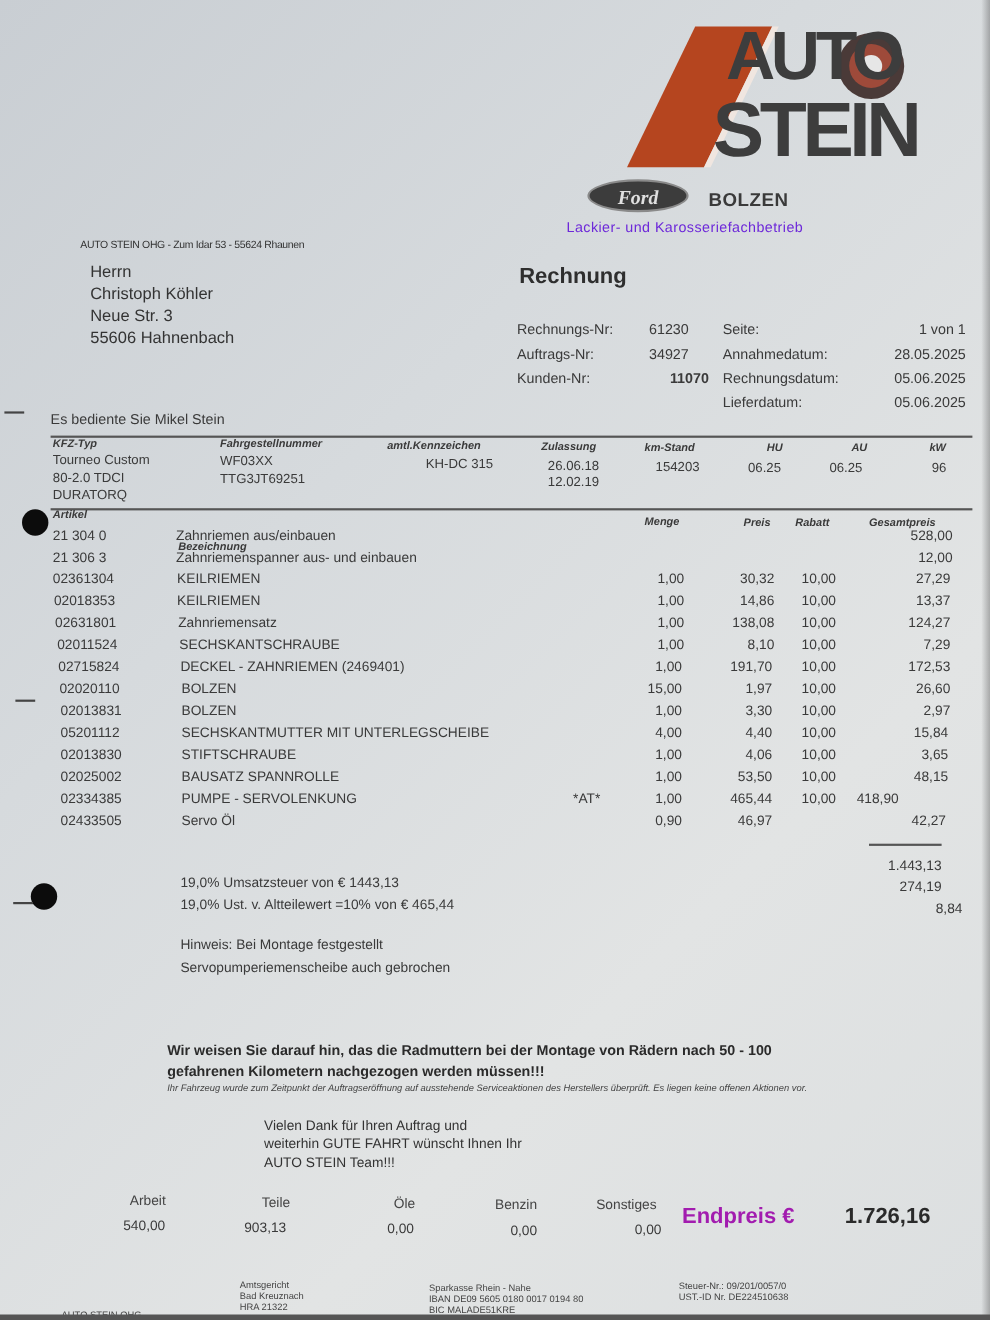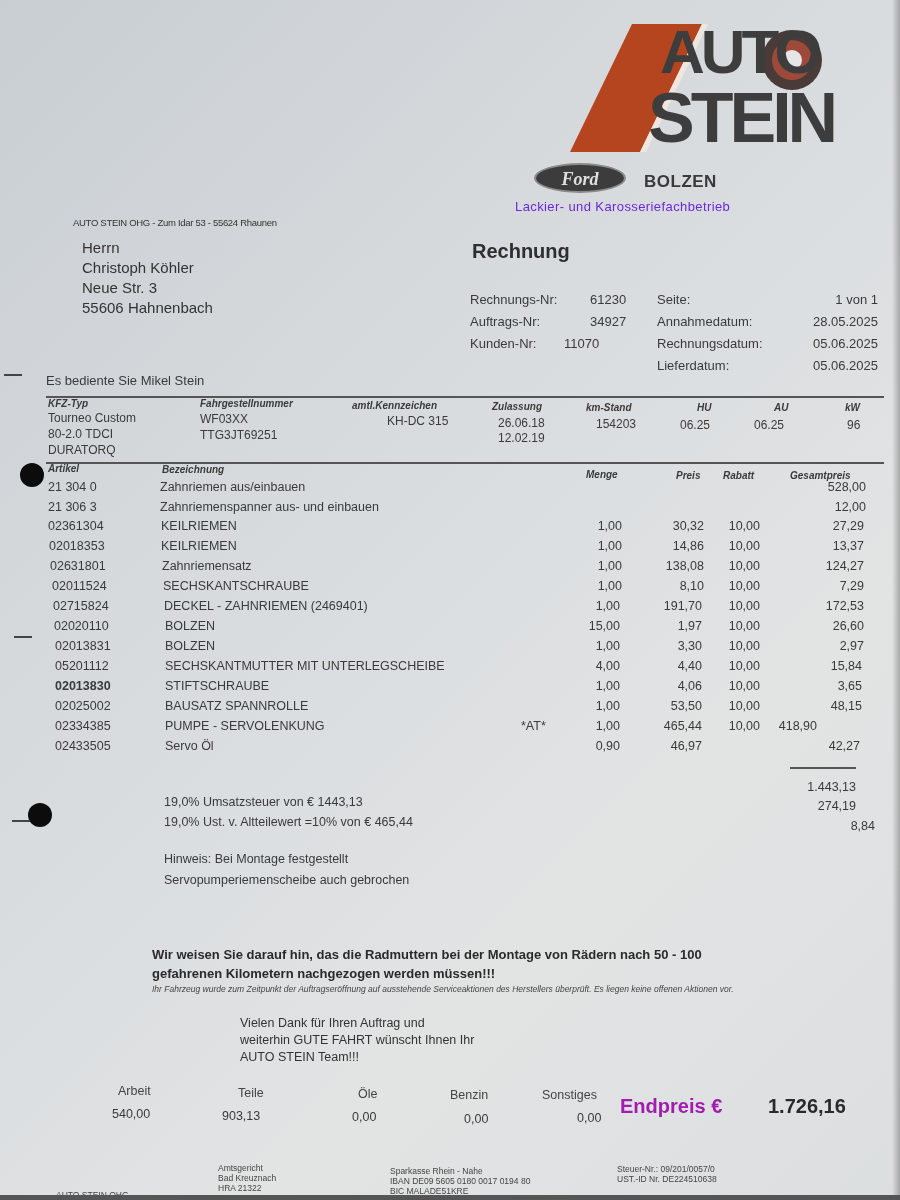--- a/index.html
+++ b/index.html
@@ -64,21 +64,21 @@
   <div>55606 Hahnenbach</div>
 </div>
 
 <div class="abs title">Rechnung</div>
 
 <div class="abs meta" style="left:470px; top:292px;">Rechnungs-Nr:</div>
 <div class="abs meta" style="left:590px; top:292px;">61230</div>
 <div class="abs meta" style="left:470px; top:314px;">Auftrags-Nr:</div>
 <div class="abs meta" style="left:590px; top:314px;">34927</div>
 <div class="abs meta" style="left:470px; top:336px;">Kunden-Nr:</div>
-<div class="abs meta" style="left:564px; top:336px;">11070</div>
+<div class="abs meta" style="left:609px; top:336px;font-weight:bold;">11070</div>
 
 <div class="abs meta" style="left:657px; top:292px;">Seite:</div>
 <div class="abs meta r" style="left:770px; top:292px; width:108px;">1 von 1</div>
 <div class="abs meta" style="left:657px; top:314px;">Annahmedatum:</div>
 <div class="abs meta r" style="left:770px; top:314px; width:108px;">28.05.2025</div>
 <div class="abs meta" style="left:657px; top:336px;">Rechnungsdatum:</div>
 <div class="abs meta r" style="left:770px; top:336px; width:108px;">05.06.2025</div>
 <div class="abs meta" style="left:657px; top:358px;">Lieferdatum:</div>
 <div class="abs meta r" style="left:770px; top:358px; width:108px;">05.06.2025</div>
 
@@ -109,21 +109,21 @@
 <div class="cell" style="left:498px; top:416px; font-size:12px;">26.06.18</div>
 <div class="cell" style="left:498px; top:431px; font-size:12px;">12.02.19</div>
 <div class="cell" style="left:596px; top:417px; font-size:12px;">154203</div>
 <div class="cell" style="left:680px; top:418px; font-size:12px;">06.25</div>
 <div class="cell" style="left:754px; top:418px; font-size:12px;">06.25</div>
 <div class="cell" style="left:847px; top:418px; font-size:12px;">96</div>
 
 <div class="hline" style="left:46px; top:462px; width:838px;"></div>
 
 <div class="hdr" style="left:48px; top:463px;">Artikel</div>
-<div class="hdr" style="left:162px; top:464px;">Bezeichnung</div>
+<div class="hdr" style="left:162px; top:492px;">Bezeichnung</div>
 <div class="hdr" style="left:586px; top:469px;">Menge</div>
 <div class="hdr" style="left:676px; top:470px;">Preis</div>
 <div class="hdr" style="left:723px; top:470px;">Rabatt</div>
 <div class="hdr" style="left:790px; top:470px;">Gesamtpreis</div>
 
 <div id="items">
   <div class="row" style="top:480px;">
     <div class="cell" style="left:48px;">21 304 0</div>
     <div class="cell" style="left:160px;">Zahnriemen aus/einbauen</div>
     <div class="cell r" style="left:760px; width:106px;">528,00</div>
@@ -191,21 +191,21 @@
   </div>
   <div class="row" style="top:659px;">
     <div class="cell" style="left:55px;">05201112</div>
     <div class="cell" style="left:165px;">SECHSKANTMUTTER MIT UNTERLEGSCHEIBE</div>
     <div class="cell r" style="left:570px; width:50px;">4,00</div>
     <div class="cell r" style="left:648px; width:54px;">4,40</div>
     <div class="cell r" style="left:710px; width:50px;">10,00</div>
     <div class="cell r" style="left:760px; width:102px;">15,84</div>
   </div>
   <div class="row" style="top:679px;">
-    <div class="cell" style="left:55px;font-weight:bold;">02013830</div>
+    <div class="cell" style="left:55px;">02013830</div>
     <div class="cell" style="left:165px;">STIFTSCHRAUBE</div>
     <div class="cell r" style="left:570px; width:50px;">1,00</div>
     <div class="cell r" style="left:648px; width:54px;">4,06</div>
     <div class="cell r" style="left:710px; width:50px;">10,00</div>
     <div class="cell r" style="left:760px; width:102px;">3,65</div>
   </div>
   <div class="row" style="top:699px;">
     <div class="cell" style="left:55px;">02025002</div>
     <div class="cell" style="left:165px;">BAUSATZ SPANNROLLE</div>
     <div class="cell r" style="left:570px; width:50px;">1,00</div>

